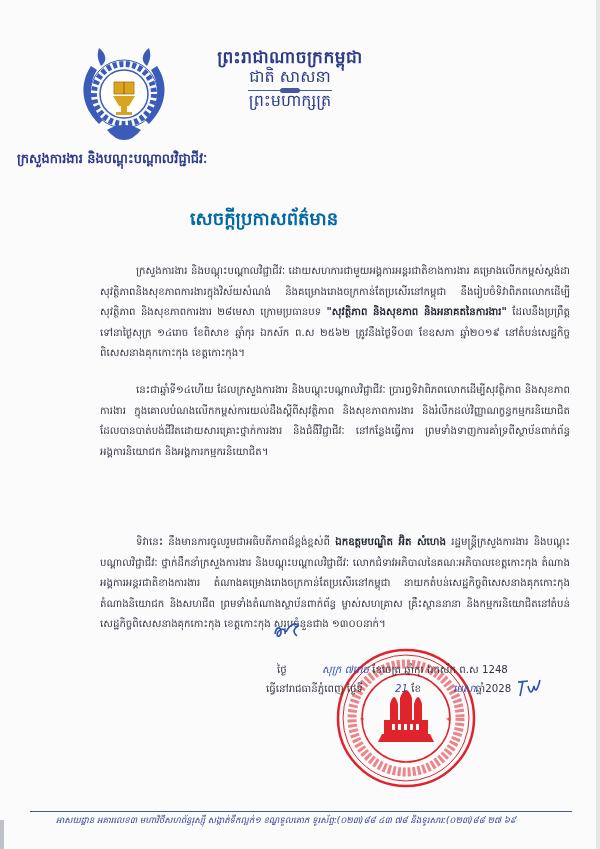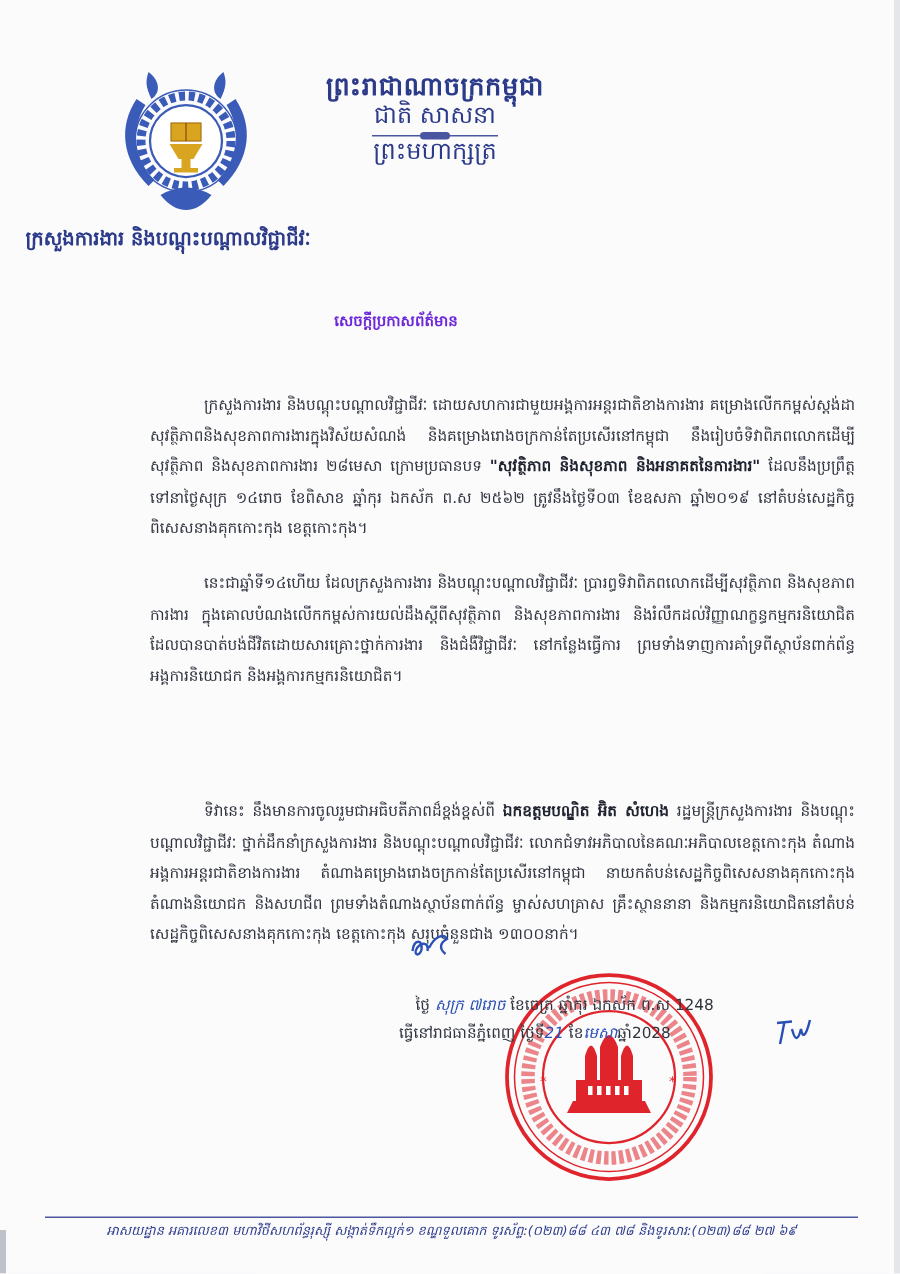--- a/index.html
+++ b/index.html
@@ -13,39 +13,39 @@
 
     .kingdom { position: absolute; left: 210px; top: 46px; width: 160px; text-align: center; color: #2c3a8a; font-weight: bold; font-size: 17px; letter-spacing: 0.5px; }
     .motto { position: absolute; left: 210px; top: 66px; width: 160px; text-align: center; color: #2c3a8a; font-size: 16px; }
     .ornament { position: absolute; left: 248px; top: 88px; width: 84px; height: 6px; }
     .ornament .line { position: absolute; top: 2px; height: 1px; width: 84px; background: #4a57a0; }
     .ornament .knot { position: absolute; left: 32px; top: 0; width: 20px; height: 5px; border-radius: 3px; background: #4a57a0; }
 
     .logo { position: absolute; left: 77px; top: 44px; width: 94px; height: 100px; }
     .ministry { position: absolute; left: 17px; top: 150px; color: #2c3a8a; font-weight: bold; font-size: 13px; }
 
-    .title { position: absolute; left: 0; top: 207px; width: 528px; text-align: center; font-weight: bold; font-size: 10px; color: #6d28d9; }
+    .title { position: absolute; left: 0; top: 207px; width: 528px; text-align: center; font-weight: bold; font-size: 18px; color: #0369a1; }
 
     .para { position: absolute; left: 100px; width: 470px; font-size: 10.2px; line-height: 20.5px; color: #30343f; text-align: justify; }
     .para .indent { display: inline-block; width: 36px; }
     .para b { font-weight: bold; color: #1f2330; }
     .p1 { top: 261px; }
     .p2 { top: 380px; }
     .p3 { top: 505px; margin-top: 27px; }
 
     .sig1 { position: absolute; left: 272px; top: 620px; width: 32px; height: 20px; }
     .date1 { position: absolute; left: 277px; top: 663px; font-size: 10.2px; color: #30343f; }
     .date2 { position: absolute; left: 266px; top: 682px; font-size: 10.2px; color: #30343f; }
-    .hw { color: #2a4fb5; font-style: italic; }
+    .hw { color: #2a4fb5; font-style: italic; margin-left: 32px; }
     .initials { position: absolute; left: 516px; top: 676px; width: 26px; height: 22px; }
 
     .seal { position: absolute; left: 334px; top: 646px; width: 144px; height: 144px; }
 
     .footer-rule { position: absolute; left: 30px; top: 811px; width: 542px; height: 1px; background: #4a57a0; }
-    .footer { position: absolute; left: 30px; top: 815px; width: 542px; text-align: center; font-size: 8.6px; font-style: italic; color: #2c3a8a; }
+    .footer { position: absolute; left: 15px; top: 815px; width: 542px; text-align: center; font-size: 8.6px; font-style: italic; color: #2c3a8a; }
   </style>
 </head>
 <body>
 
 <div class="page"></div>
 <div class="edge-right"></div>
 <div class="edge-left"></div>
 
 <div class="kingdom">ព្រះរាជាណាចក្រកម្ពុជា</div>
 <div class="motto">ជាតិ សាសនា ព្រះមហាក្សត្រ</div>

